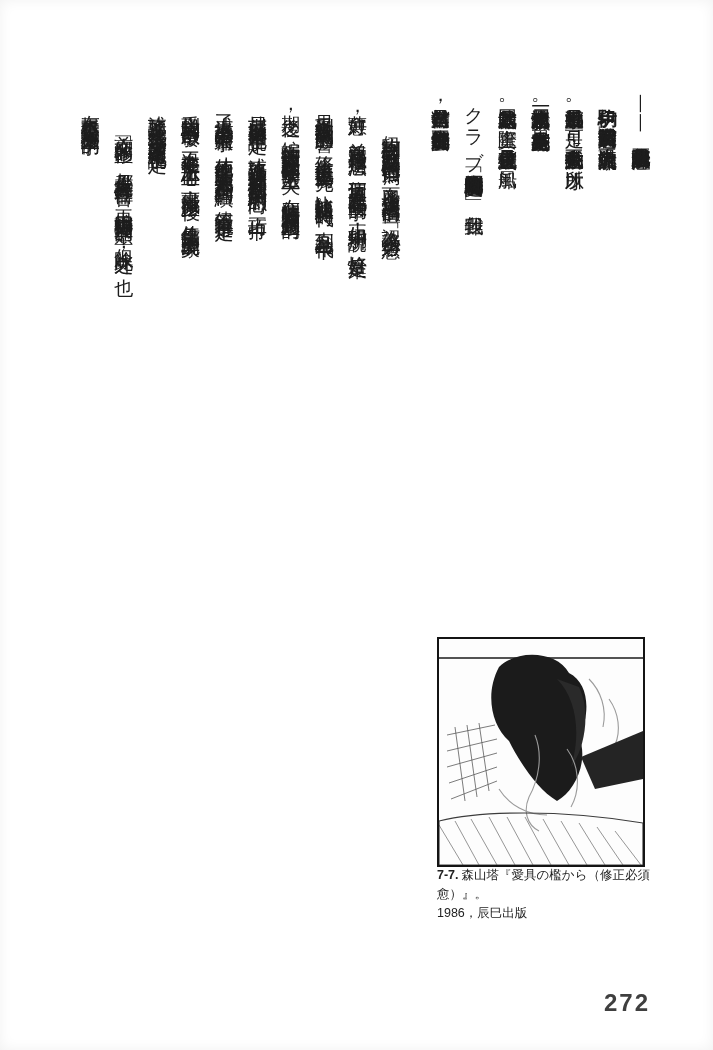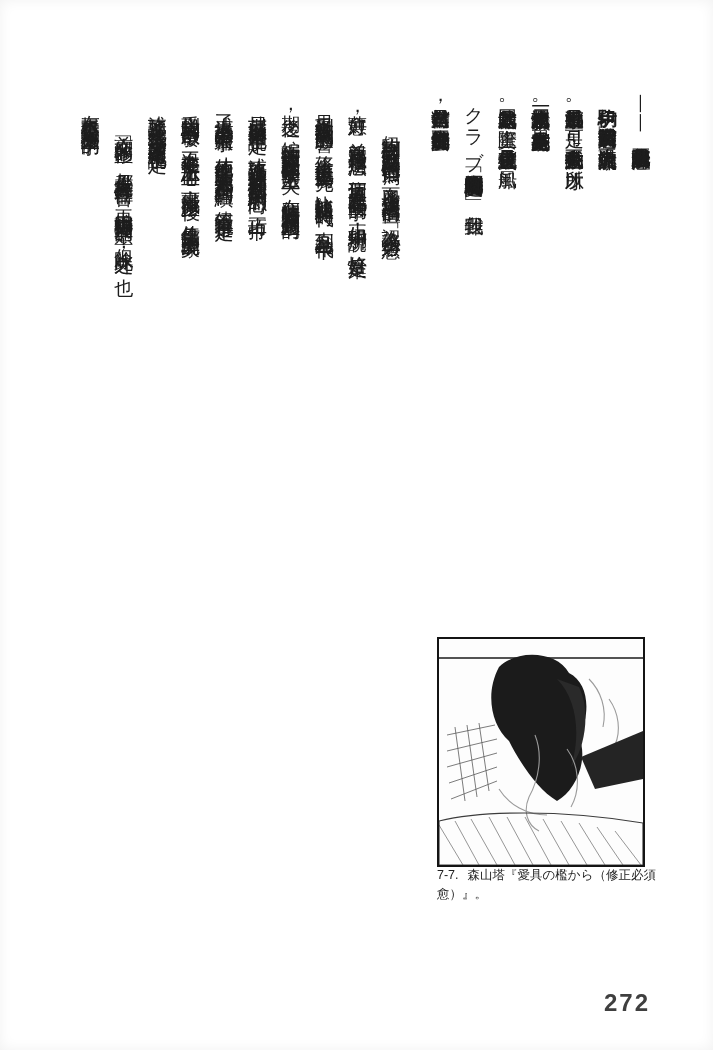--- a/index.html
+++ b/index.html
@@ -38,21 +38,21 @@
     border: 2px solid #141414;
     background: #fdfdfd;
     box-sizing: content-box;
   }
   .figure-frame svg { display:block; width: 204px; height: 226px; }
   .figure-caption {
     position: absolute; left: 437px; top: 866px; width: 232px;
     font-family: "Liberation Sans", "DejaVu Sans", sans-serif;
     font-size: 12.5px; line-height: 19px; color: #222;
   }
-  .cap-label { font-weight: 400; margin-right: 9px; text-align: center; }
+  .cap-label { font-weight: 700; margin-right: 3px; text-align: center; }
 
   
   .page-number {
     position: absolute; left: 604px; top: 989px;
     font-family: "Liberation Sans", "DejaVu Sans", sans-serif;
     font-weight: 700; font-size: 24px; letter-spacing: 2px;
     color: #3f3f3f;
   }
 </style>
 </head>
@@ -109,17 +109,18 @@
 
       <g stroke="#8a8a8a" stroke-width="0.9">
         <path d="M0,186 L24,226 M16,182 L40,226 M32,180 L58,226 M50,178 L76,226 M68,178 L94,226 M86,178 L112,226 M104,180 L130,226 M122,182 L148,226 M140,184 L166,226 M158,188 L184,226 M176,192 L202,226"></path>
       </g>
       <path d="M0,182 C40,172 120,170 204,184 L204,226 L0,226 Z" fill="none" stroke="#3c3c3c" stroke-width="1.2"></path>
     </svg>
   </div>
 
   <div class="figure-caption">
     <div><span class="cap-label">7-7.</span><span>森山塔『愛具の檻から（修正必須愈）』。</span></div>
+    <div>1986，辰巳出版</div>
   </div>
 
   <div class="page-number">272</div>
 
 </div>
 
 </body></html>

